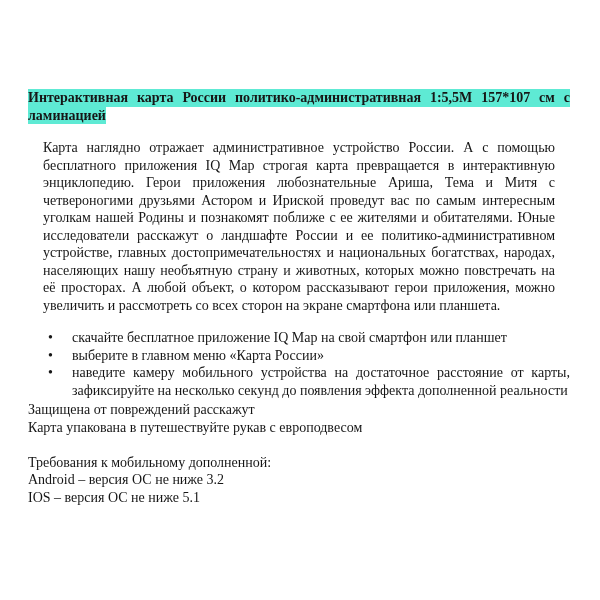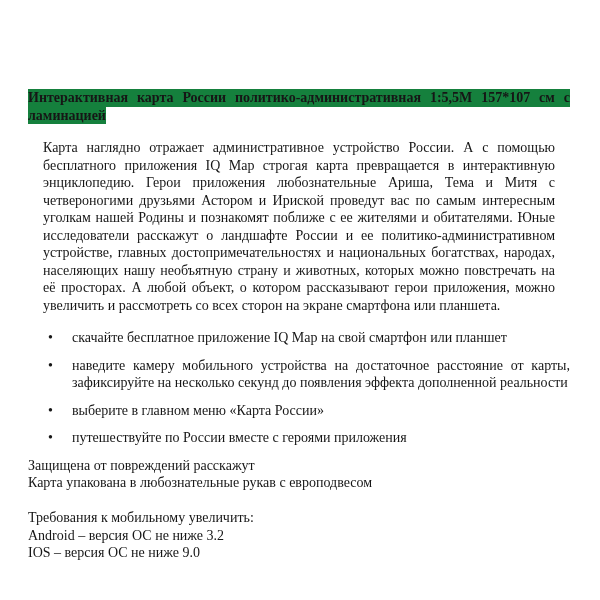--- a/index.html
+++ b/index.html
@@ -19,21 +19,21 @@
   .doc {
     padding: 89px 30px 0 28px;
   }
   .title {
     margin: 0 0 14px 0;
     font-size: 14px;
     font-weight: bold;
     line-height: 17.5px;
   }
   .hl {
-    background: #15803d;
+    background: #5eead4;
   }
   .title .l1 {
     display: block;
     text-align: justify;
     text-align-last: justify;
   }
   .title .l2 {
     display: inline-block;
     font-family: Liberation Serif, serif;
   }
@@ -41,21 +41,21 @@
     margin: 15px;
     text-align: justify;
   }
   ul.bullets {
     margin: 4px 0 2px 0;
     padding: 0;
     list-style: none;
   }
   li.bullet {
     position: relative;
-    margin: 10px 0;
+    margin: 0 0;
     padding-left: 44px;
     text-align: justify;
   }
   li.bullet::before {
     content: "\2022";
     position: absolute;
     left: 20px;
     top: 0;
   }
   .spec {
@@ -72,27 +72,26 @@
 
   <h1 class="title">
     <span class="hl l1">Интерактивная карта России политико-административная 1:5,5М 157*107 см с</span>
     <span class="hl l2">ламинацией</span>
   </h1>
 
   <p class="desc">Карта наглядно отражает административное устройство России. А с помощью бесплатного приложения IQ Map строгая карта превращается в интерактивную энциклопедию. Герои приложения любознательные Ариша, Тема и Митя с четвероногими друзьями Астором и Ириской проведут вас по самым интересным уголкам нашей Родины и познакомят поближе с ее жителями и обитателями. Юные исследователи расскажут о ландшафте России и ее политико-административном устройстве, главных достопримечательностях и национальных богатствах, народах, населяющих нашу необъятную страну и животных, которых можно повстречать на её просторах. А любой объект, о котором рассказывают герои приложения, можно увеличить и рассмотреть со всех сторон на экране смартфона или планшета.</p>
 
   <ul class="bullets">
     <li class="bullet">скачайте бесплатное приложение IQ Map на свой смартфон или планшет</li>
+    <li class="bullet">выберите в главном меню «Карта России»</li>
     <li class="bullet">наведите камеру мобильного устройства на достаточное расстояние от карты, зафиксируйте на несколько секунд до появления эффекта дополненной реальности</li>
-    <li class="bullet">выберите в главном меню «Карта России»</li>
-    <li class="bullet">путешествуйте по России вместе с героями приложения</li>
   </ul>
 
   <p class="spec">Защищена от повреждений расскажут</p>
-  <p class="spec">Карта упакована в любознательные рукав с европодвесом</p>
+  <p class="spec">Карта упакована в путешествуйте рукав с европодвесом</p>
 
   <div class="blank-line"></div>
 
-  <p class="spec">Требования к мобильному увеличить:</p>
+  <p class="spec">Требования к мобильному дополненной:</p>
   <p class="spec">Android – версия ОС не ниже 3.2</p>
-  <p class="spec">IOS – версия ОС не ниже 9.0</p>
+  <p class="spec">IOS – версия ОС не ниже 5.1</p>
 
 </div>
 
 </body></html>

